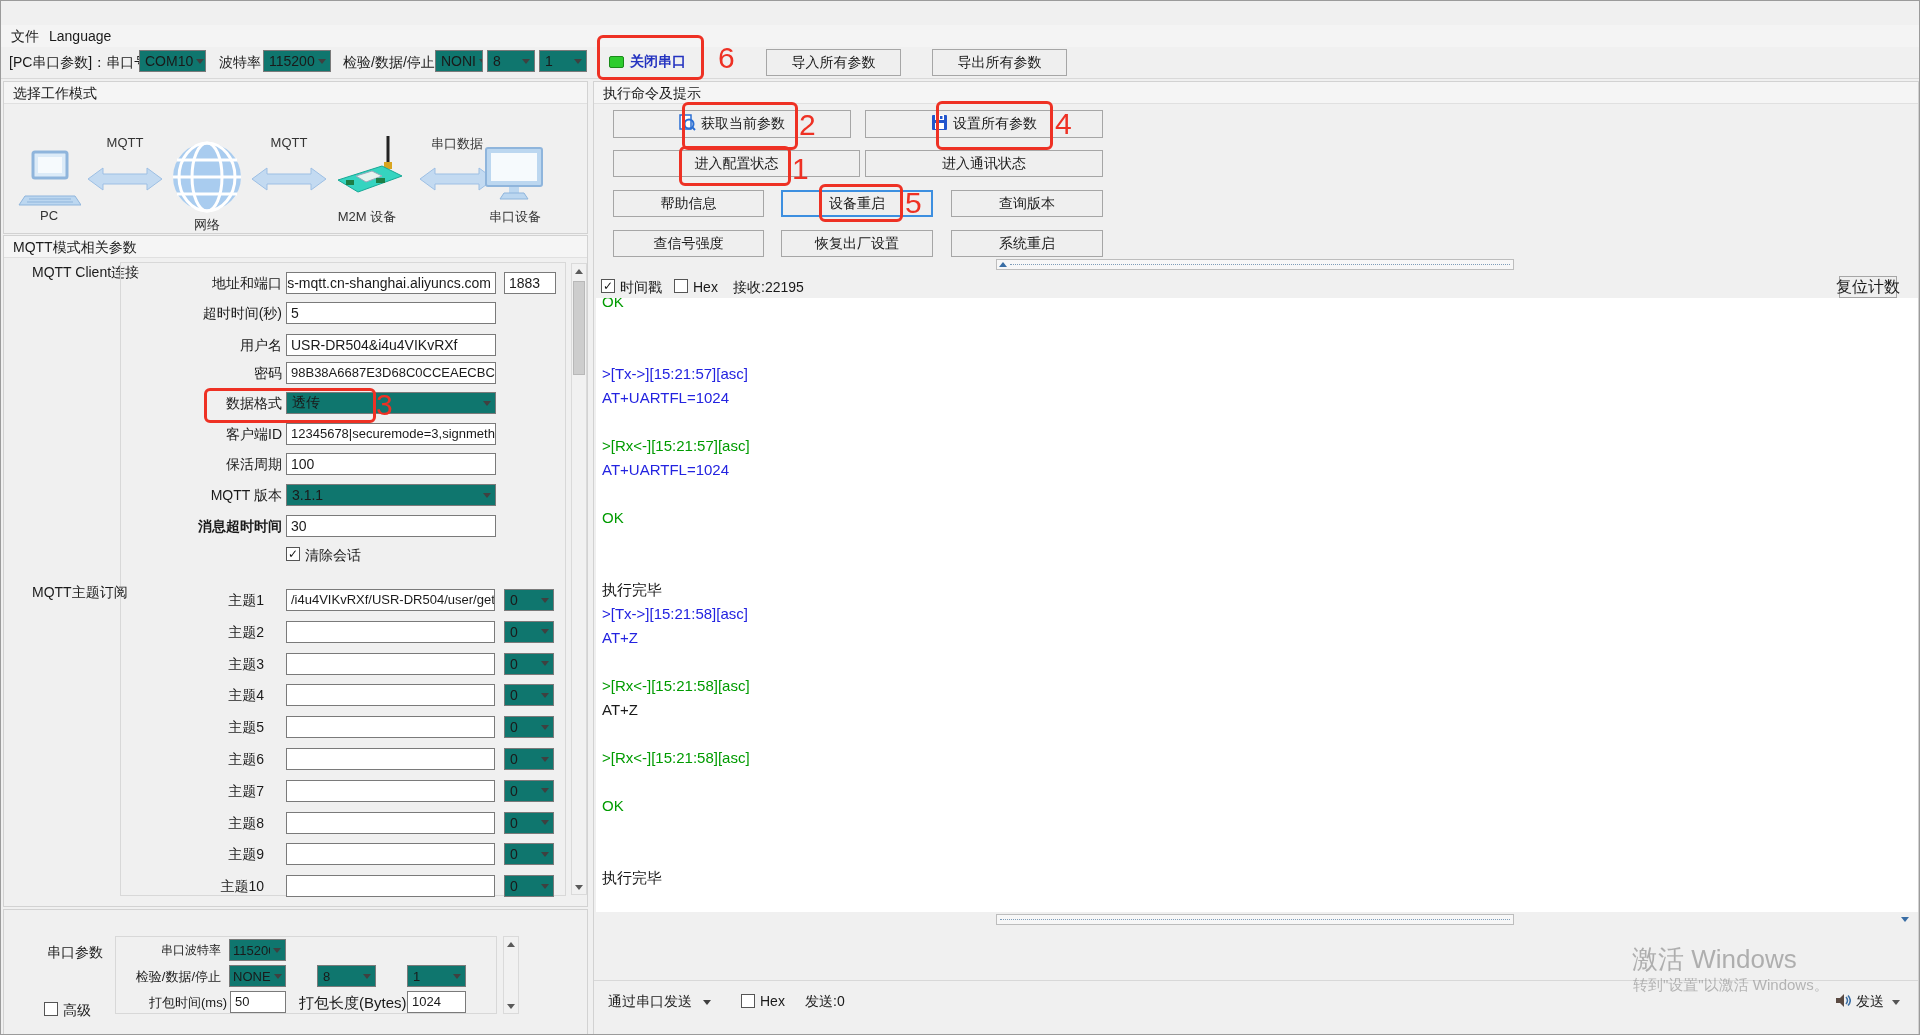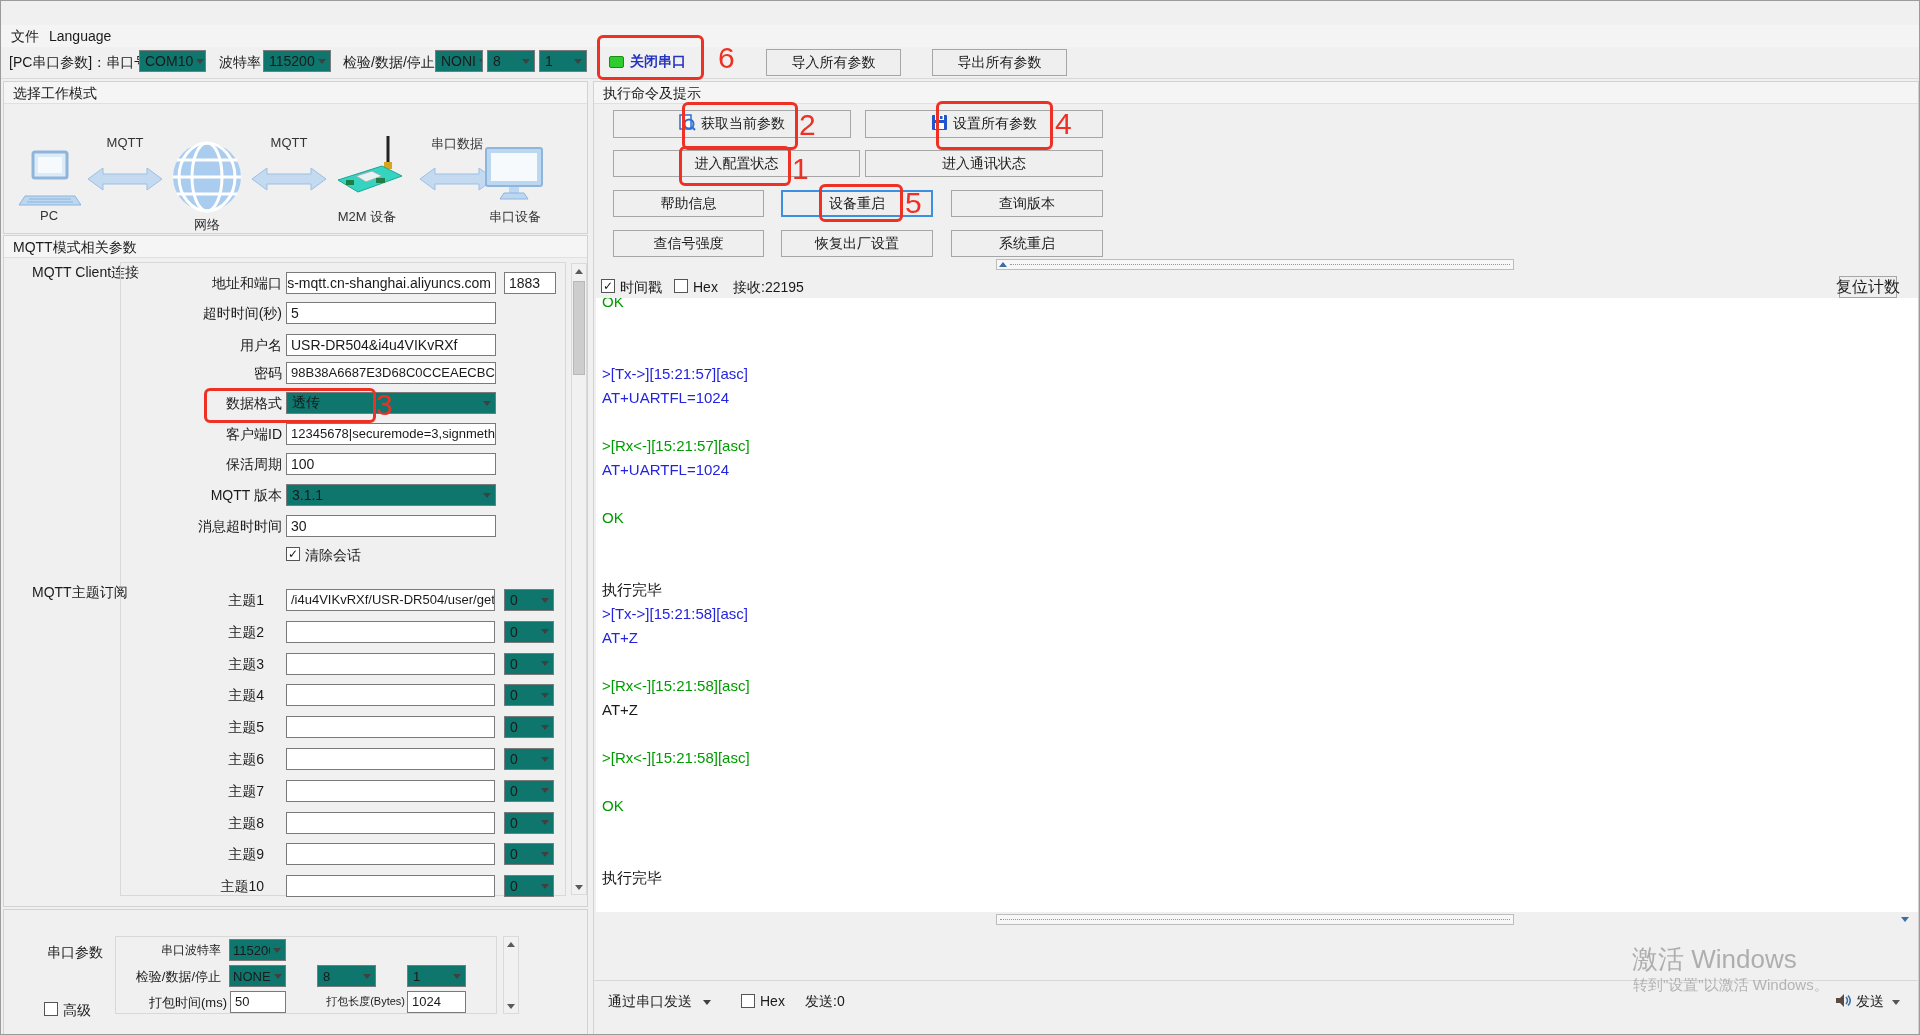--- a/index.html
+++ b/index.html
@@ -198,21 +198,21 @@
 
     <div class="lbl" style="left:120px;top:220px;width:158px;text-align:right;">保活周期</div>
     <div class="tbox" style="left:282px;top:217px;width:210px;">100</div>
 
     <div class="lbl" style="left:120px;top:251px;width:158px;text-align:right;">MQTT 版本</div>
     <div class="combo" style="left:282px;top:248px;width:210px;">
         <span>3.1.1</span>
         <span class="caret"></span>
       </div>
 
-    <div class="lbl" style="left:120px;top:282px;width:158px;text-align:right;">消息超时时间</div>
+    <div class="lbl" style="left:120px;top:282px;width:158px;text-align:right;font-weight:bold;">消息超时时间</div>
     <div class="tbox" style="left:282px;top:279px;width:210px;">30</div>
 
     <div class="cb" style="left:282px;top:311px;">✓</div>
     <div class="lbl" style="left:301px;top:311px;">清除会话</div>
 
     <div class="lbl" style="left:28px;top:348px;">MQTT主题订阅</div>
     <div id="topic-rows">
         <div class="lbl" style="left: 120px; top: 356px; width: 140px; text-align: right;">主题1</div>
         <div class="tbox" style="left: 282px; top: 353px; width: 209px; font-size: 13px;">/i4u4VIKvRXf/USR-DR504/user/get</div>
         <div class="combo" style="left: 500px; top: 353px; width: 50px;">
@@ -305,21 +305,21 @@
         <span>8</span>
         <span class="caret"></span>
       </div>
     <div class="combo" style="left:403px;top:55px;width:59px;font-size:13px;">
         <span>1</span>
         <span class="caret"></span>
       </div>
 
     <div class="lbl" style="left:115px;top:84px;width:108px;text-align:right;font-size:13px;">打包时间(ms)</div>
     <div class="tbox" style="left:226px;top:81px;width:56px;font-size:13px;">50</div>
-    <div class="lbl" style="left:295px;top:84px;width:106px;text-align:right;font-size:11px;">打包长度(Bytes)</div>
+    <div class="lbl" style="left:295px;top:84px;width:106px;text-align:right;font-size:15px;">打包长度(Bytes)</div>
     <div class="tbox" style="left:403px;top:81px;width:59px;font-size:13px;">1024</div>
 
     <div class="cb" style="left:40px;top:92px;"></div>
     <div class="lbl" style="left:59px;top:92px;">高级</div>
 
     <div class="sb" style="left:499px;top:26px;width:16px;height:78px;">
       <div class="ar" style="top:0;">
           <span class="tri-u"></span>
         </div>
       <div class="ar" style="bottom:0;">

